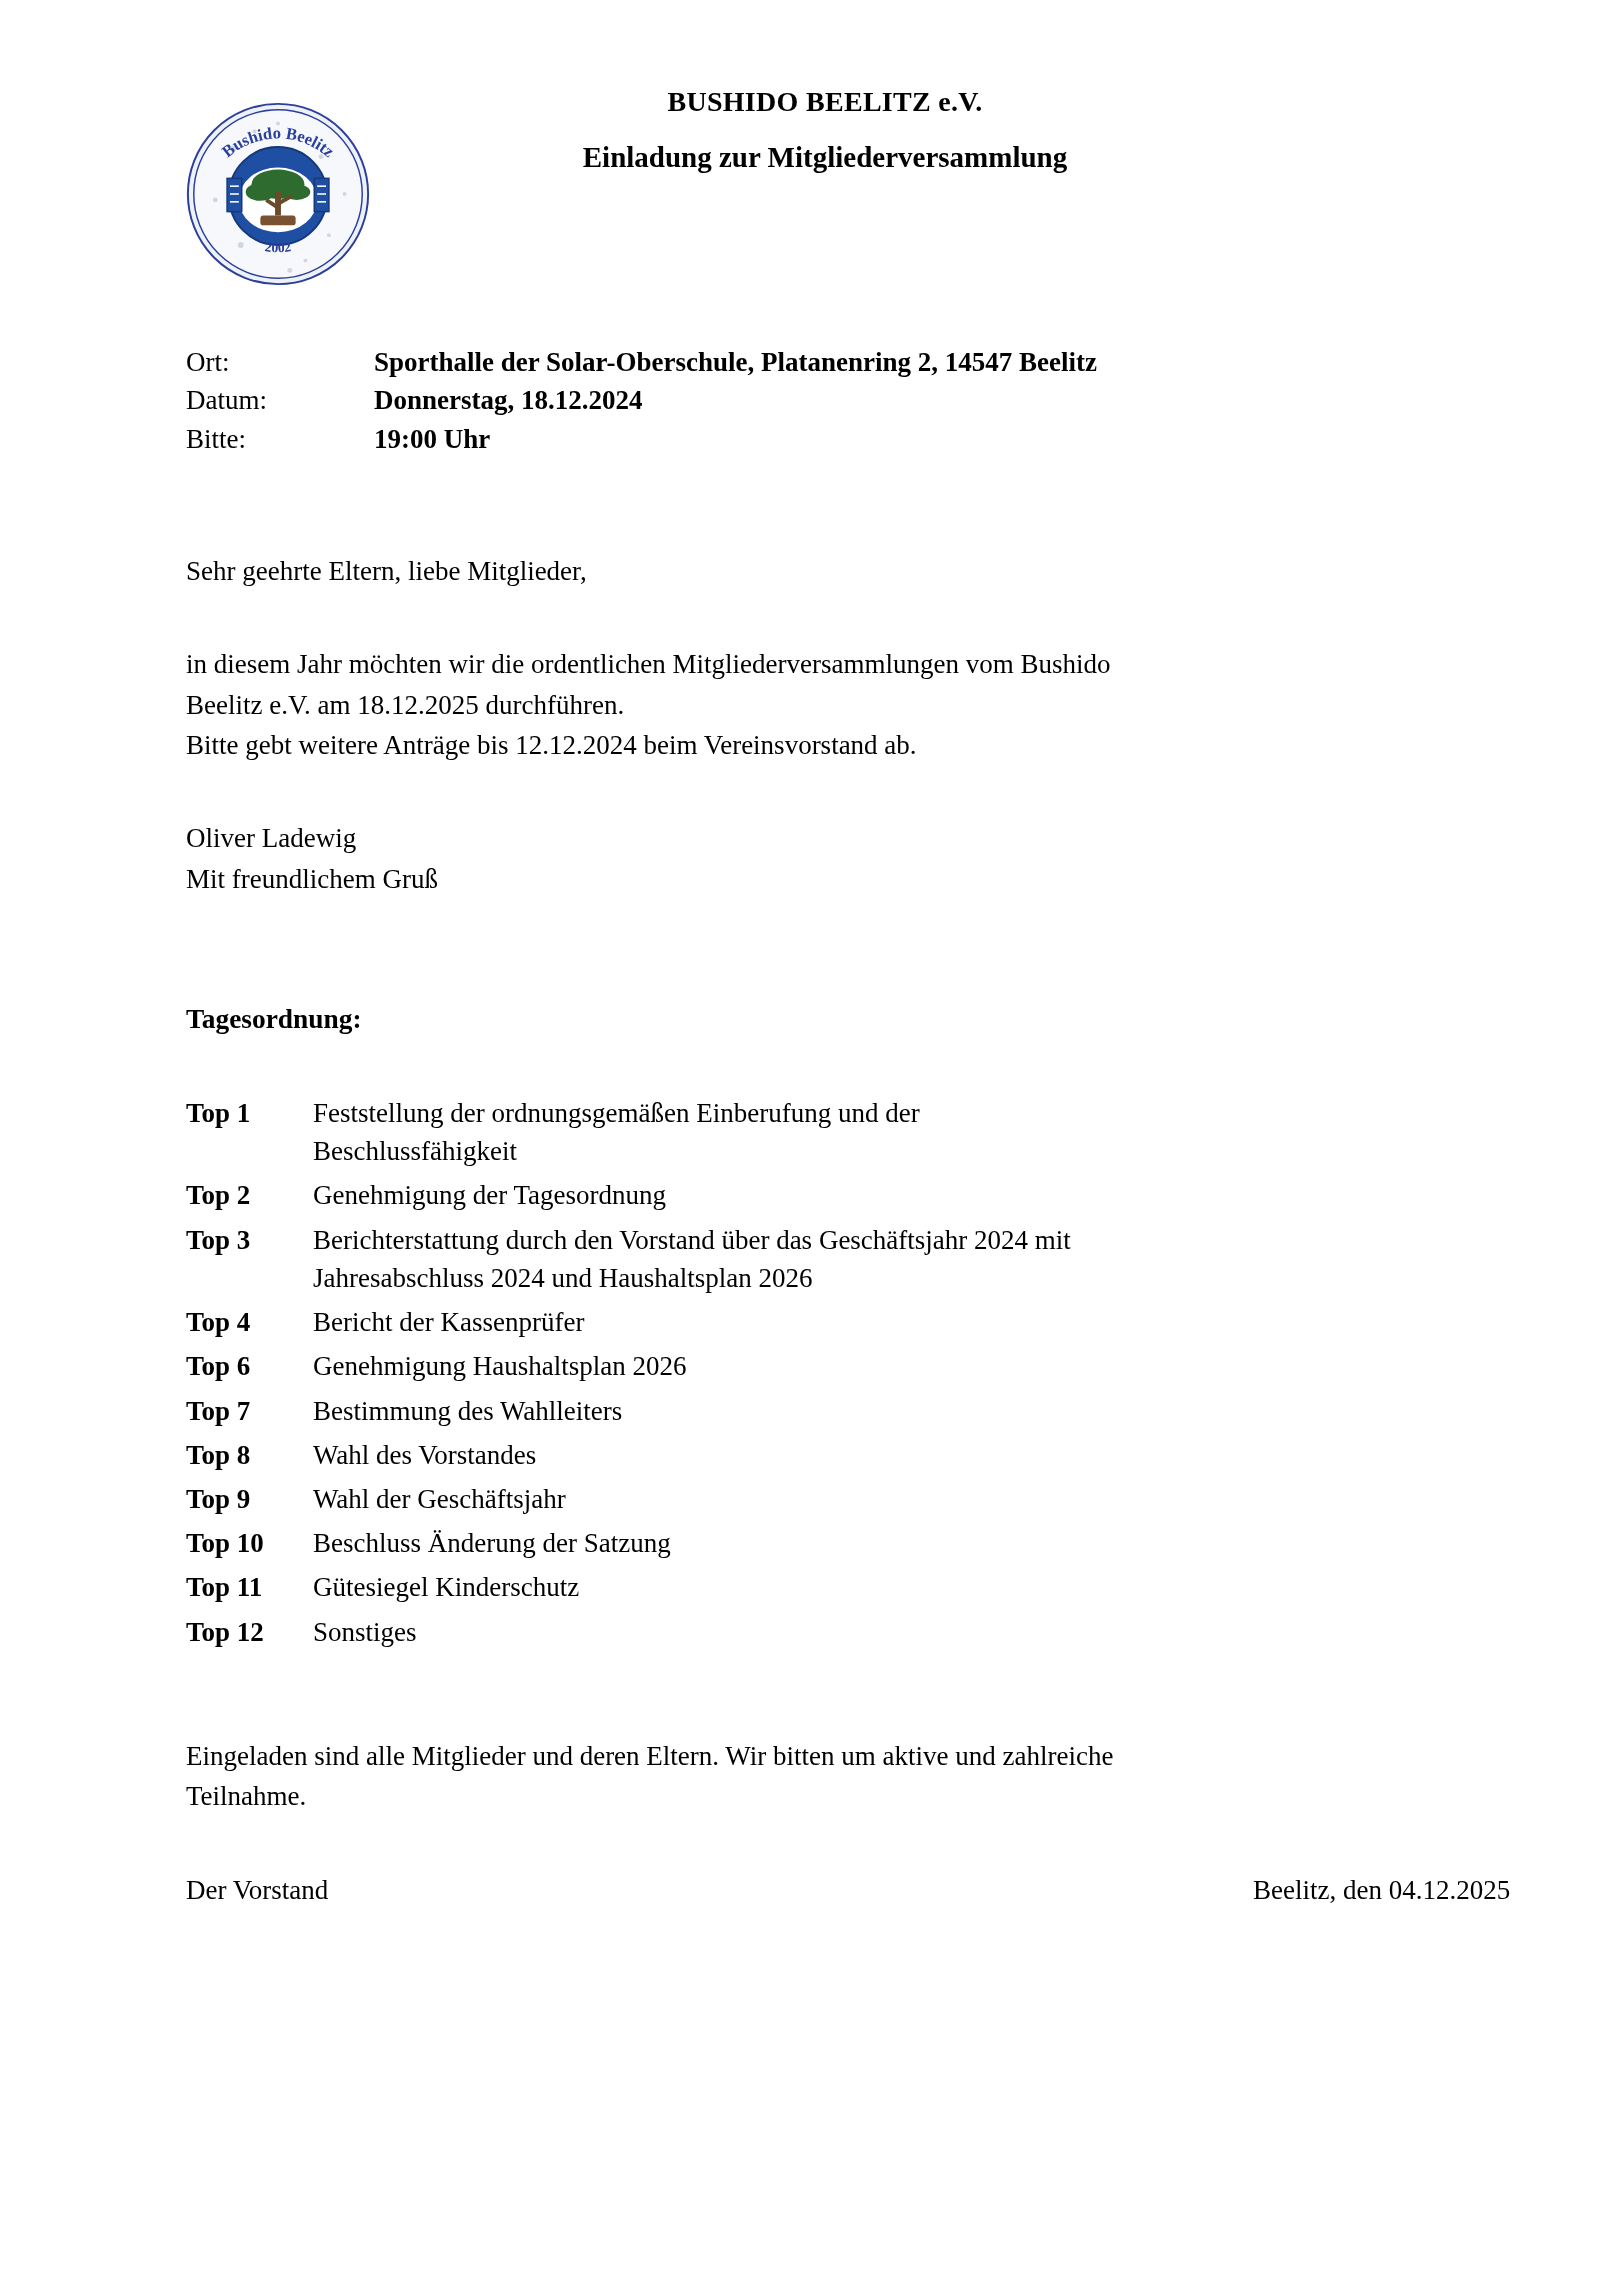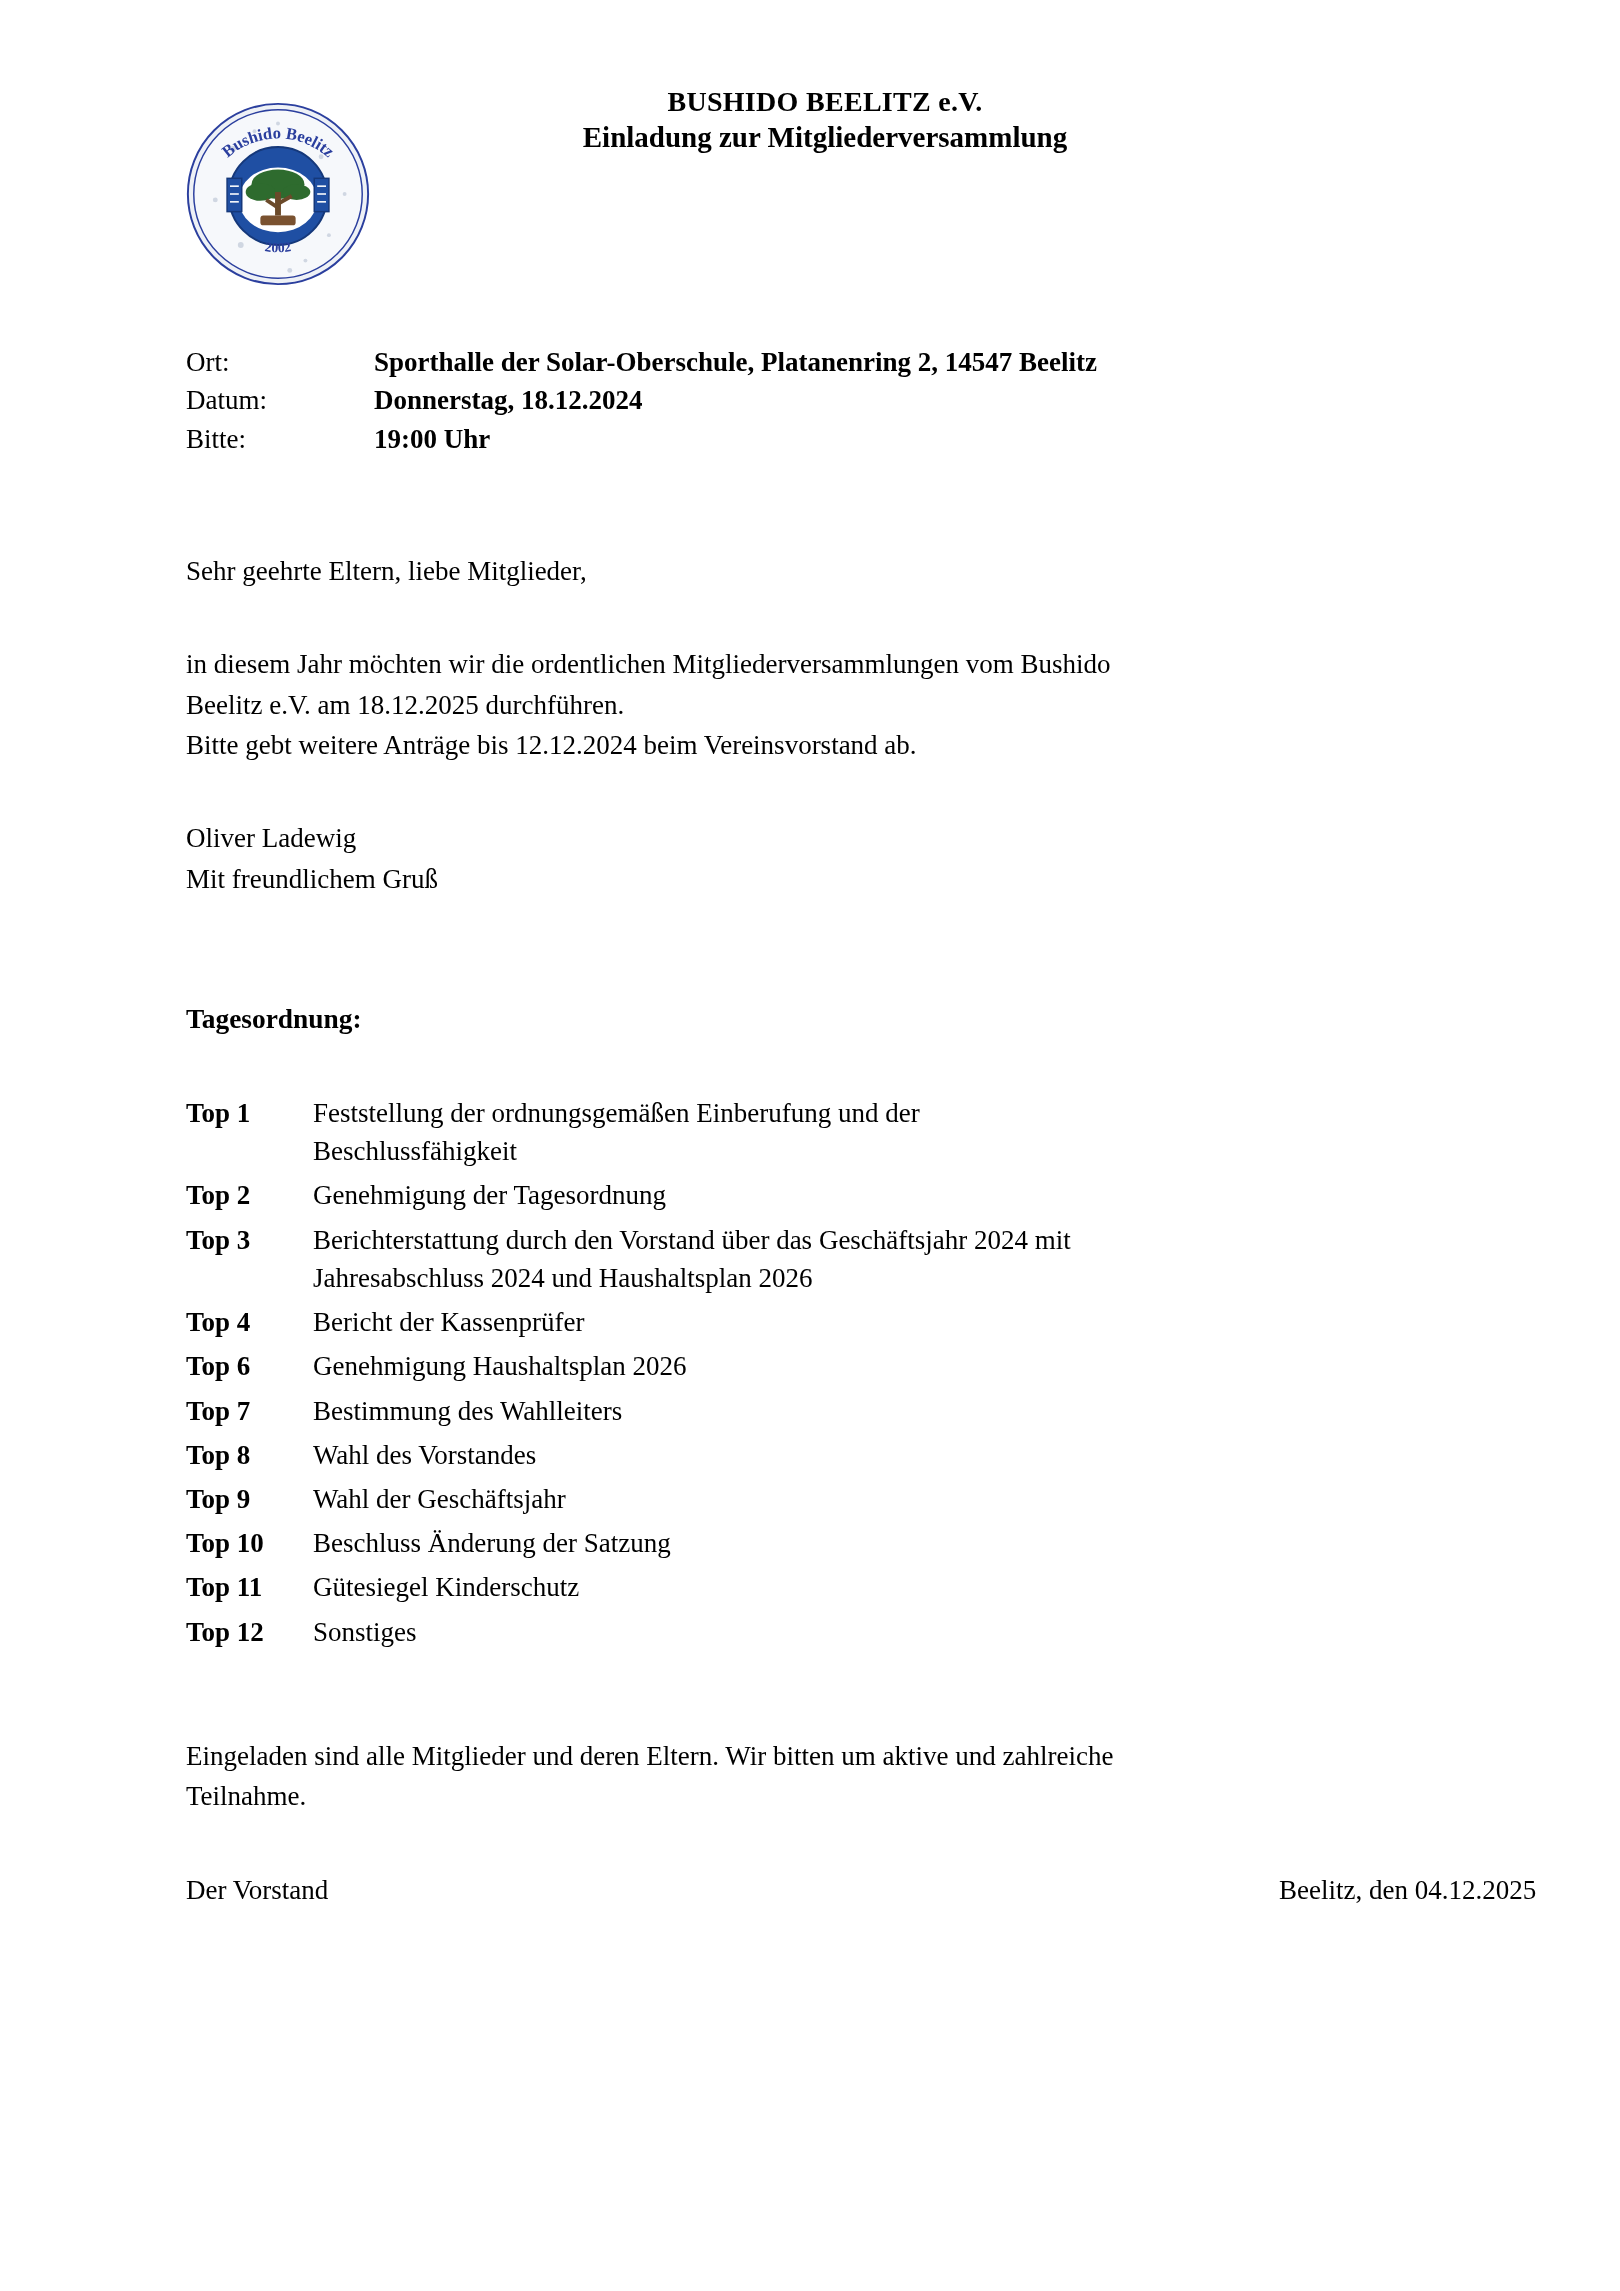--- a/index.html
+++ b/index.html
@@ -45,28 +45,28 @@
   }
   .title-main {
     font-size: 28px;
     font-weight: bold;
     letter-spacing: 0.3px;
     line-height: 1.15;
   }
   .title-sub {
     font-size: 29px;
     font-weight: bold;
-    margin-top: 3px;
+    margin-top: 23px;
     line-height: 1.15;
   }
 
   
   .content {
     padding-left: 186px;
-    padding-right: 74px;
+    padding-right: 100px;
     font-size: 27px;
     line-height: 1.42;
   }
 
   .meta-block {
     margin-top: 137px;
   }
   .meta-row {
     display: flex;
     align-items: baseline;

